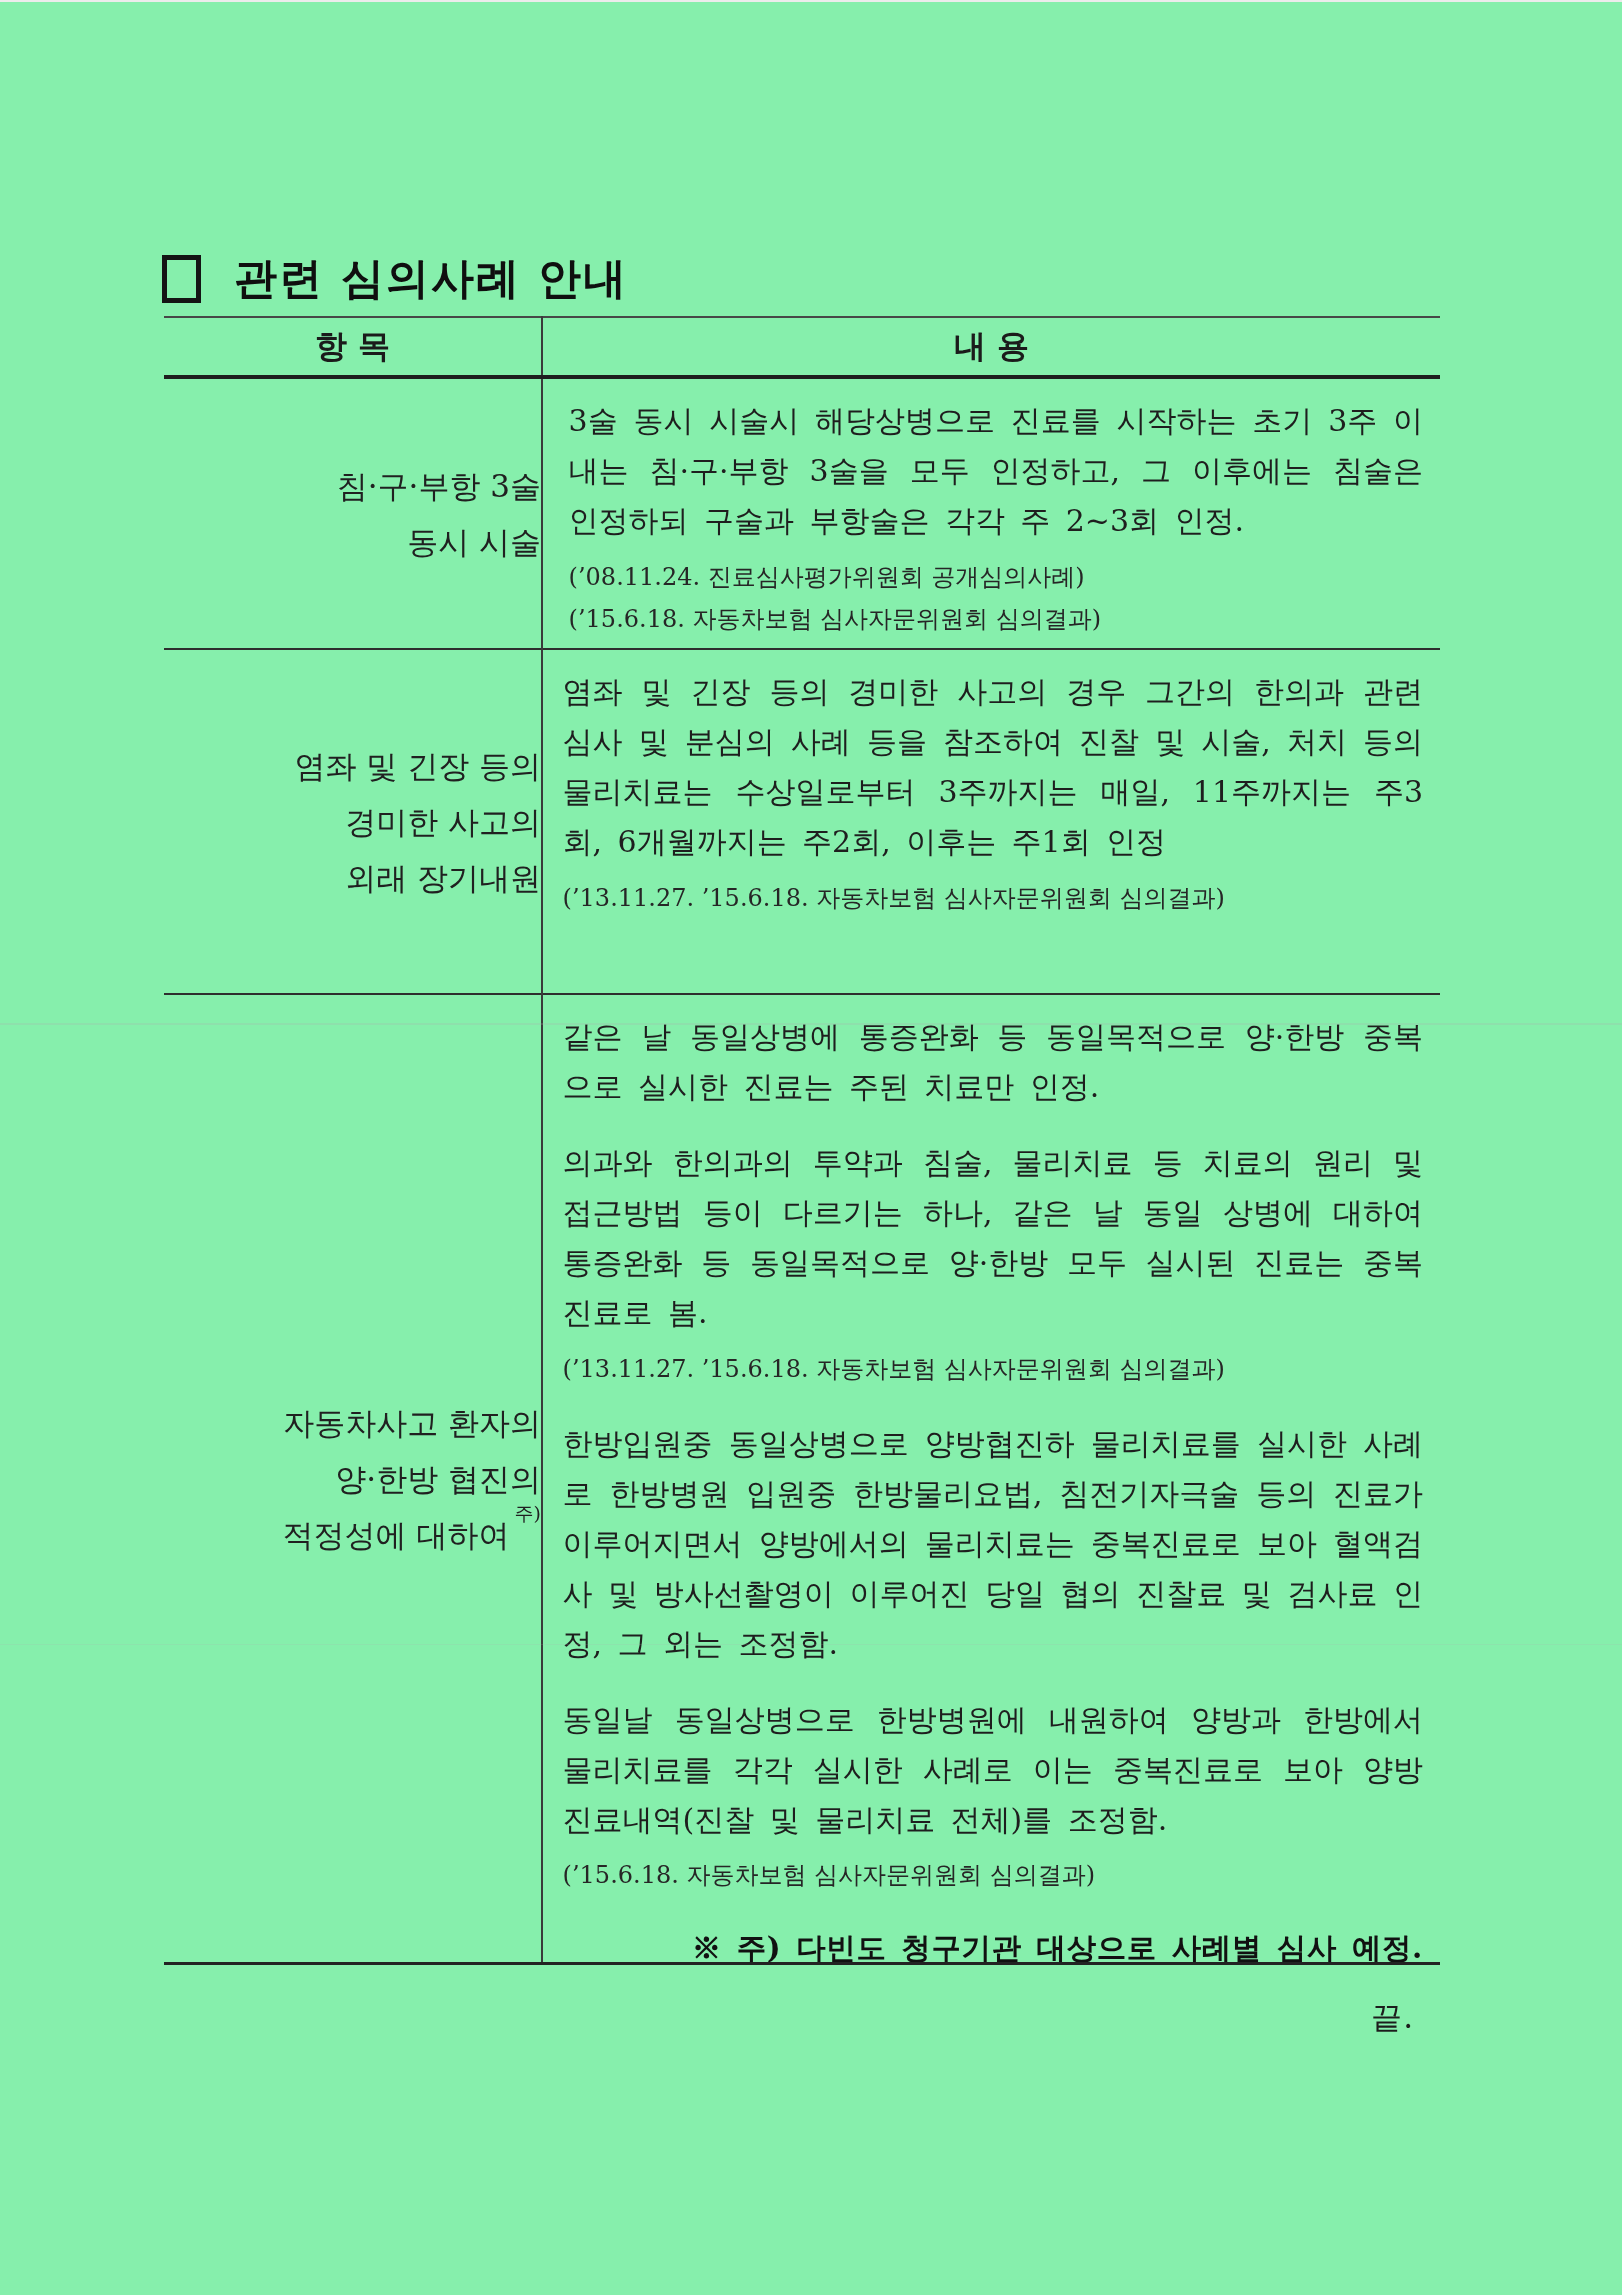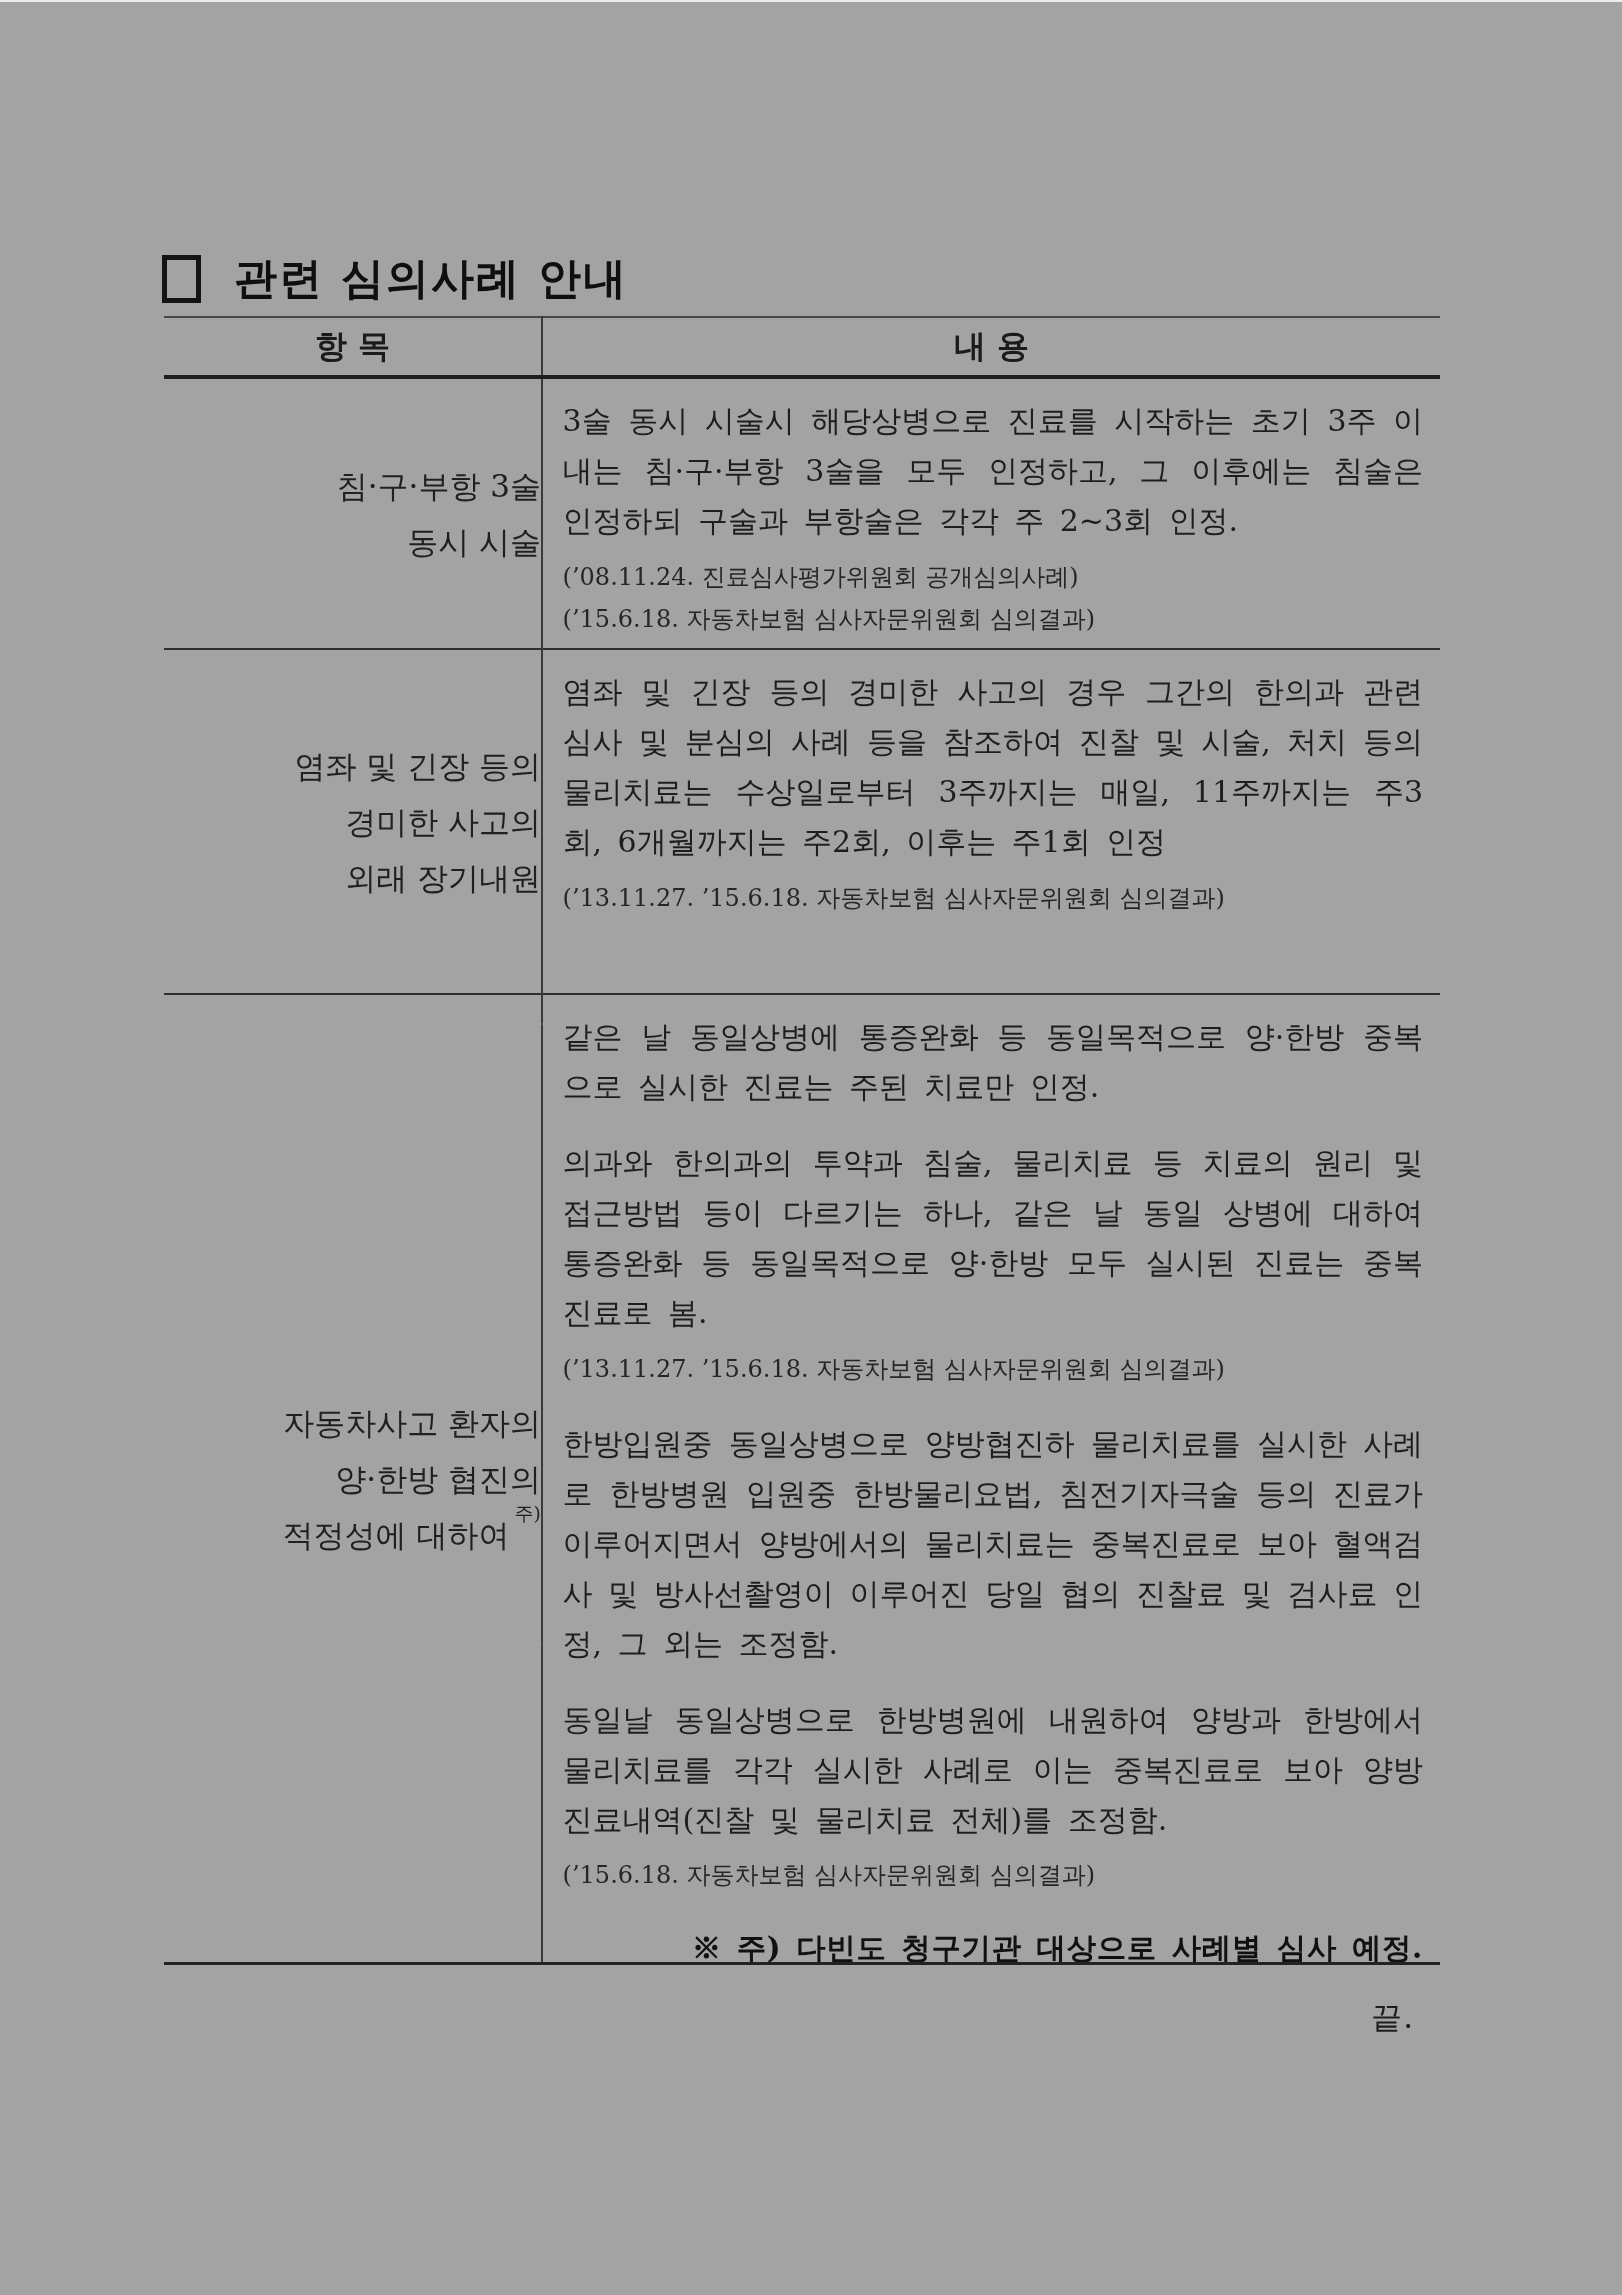--- a/index.html
+++ b/index.html
@@ -1,19 +1,19 @@
 <!DOCTYPE html>
 <html style="font-size:10.5px"><head>
 <meta charset="utf-8">
 <style>
   html,body{margin:0;padding:0;background:#ffffff;}
   .page{
     position:relative;
     width:1623px;height:2295px;
-    background:#a3a3a3;
+    background:#86efac;
     color:#1d1d1d;
     font-family:"DejaVu Serif","Liberation Serif",serif;
     overflow:hidden;
   }
   
   .page-edge{position:absolute;top:0;left:0;width:1623px;height:2px;background:#ececec;}
   .streak{position:absolute;left:0;width:1623px;pointer-events:none;}
   .streak-1{top:1023px;height:2px;background:rgba(175,175,175,0.22);}
   .streak-2{top:1644px;height:1.3px;background:rgba(175,175,175,0.16);}
 
@@ -45,21 +45,21 @@
   }
   th.item-col, td.item-cell{border-right:2px solid #3a3a3a;}
   tr.r2 td, tr.r3 td{border-top:2.6px solid #2e2e2e;}
   td{vertical-align:top;padding:0;}
   td.item-cell{
     vertical-align:middle;text-align:right;
     font-size:31px;line-height:56px;color:#202020;
   }
   td.content-cell{padding:17px 17px 0 19.6px;}
   .cell-inner{overflow:hidden;}
-  tr.r1 .cell-inner{height:252px;}
+  tr.r1 .cell-inner{height:252px;margin-left:6px;}
   tr.r2 .cell-inner{height:326px;}
   tr.r3 .cell-inner{height:950px;}
 
   .para{
     margin:0;font-size:30px;line-height:50px;color:#1e1e1e;
     text-align:justify;word-spacing:5.9px;
   }
   .cite{
     margin:10.5px 0 0 0;font-size:24px;line-height:41px;color:#262626;
   }

